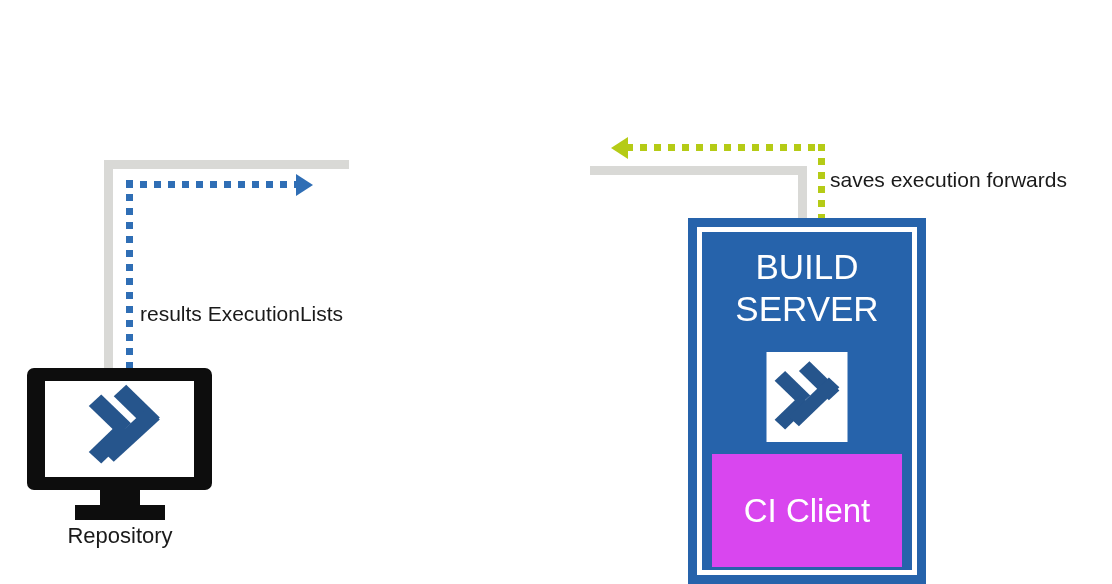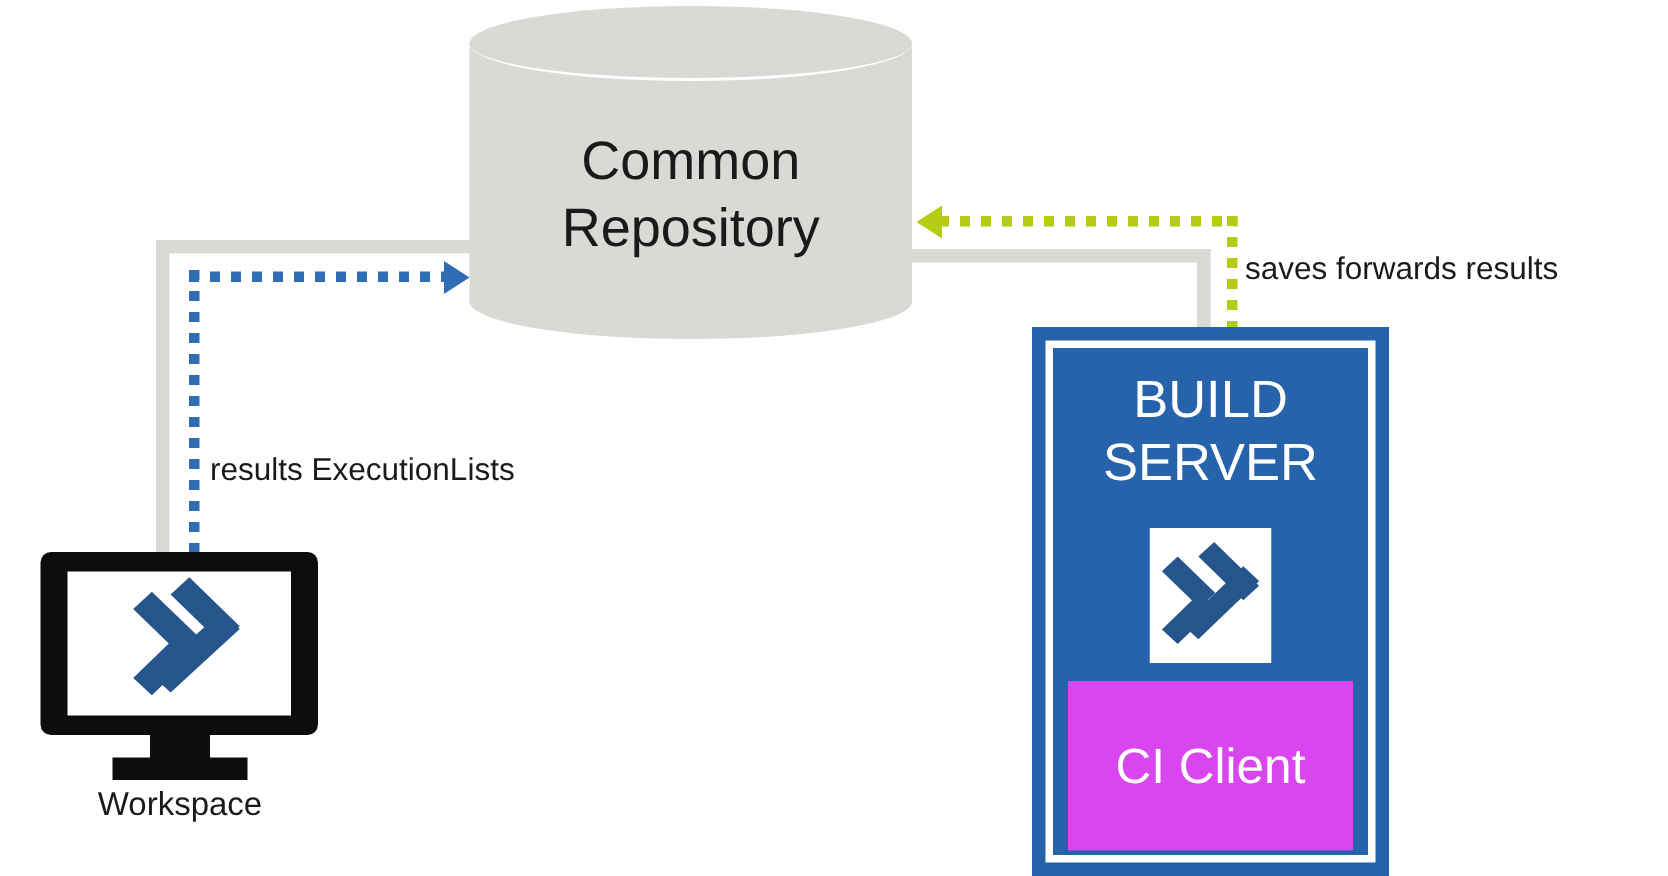--- a/index.html
+++ b/index.html
@@ -251,37 +251,30 @@
 <body>
 
 <div id="canvas">
 
   <div class="gray-pipe" style="left:104px; top:160px; width:9px; height:225px;"></div>
   <div class="gray-pipe" style="left:104px; top:160px; width:245px; height:9px;"></div>
 
   <div class="gray-pipe" style="left:590px; top:166px; width:217px; height:9px;"></div>
   <div class="gray-pipe" style="left:798px; top:166px; width:9px; height:70px;"></div>
 
-  <div id="repo-cylinder">
-    <div id="repo-cyl-body"></div>
-    <div id="repo-cyl-bottom"></div>
-    <div id="repo-cyl-top"></div>
-    <div id="repo-label">Common
-Repository</div>
-  </div>
 
   <div class="dotted-seg dot-v blue-dot-v" style="left:126px; top:180px; height:210px;"></div>
   <div class="dotted-seg dot-h blue-dot-h" style="left:126px; top:181px; width:178px;"></div>
   <div class="arrow-head" id="blue-arrowhead"></div>
   <div class="edge-label" id="label-forwards">results ExecutionLists</div>
 
   <div class="dotted-seg dot-v green-dot-v" style="left:818px; top:144px; height:80px;"></div>
   <div class="dotted-seg dot-h green-dot-h" style="left:626px; top:144px; width:199px;"></div>
   <div class="arrow-head" id="green-arrowhead"></div>
-  <div class="edge-label" id="label-saves">saves forwards results</div>
+  <div class="edge-label" id="label-saves">saves execution forwards</div>
 
   <div id="workspace-node">
     <div id="monitor-base"></div>
     <div id="monitor-neck"></div>
     <div id="monitor-frame">
       <div id="monitor-screen">
         <span>
           <svg class="logo-svg" viewBox="0 0 100 100" preserveAspectRatio="xMidYMid meet" aria-hidden="true">
             <g fill="#26558c">
 
@@ -289,21 +282,21 @@
               <polygon points="49,44 62,56 31,86 18,74"></polygon>
 
               <polygon points="44,16 57,4 92,38 79,50"></polygon>
 
               <polygon points="44,84 31,72 79,28 92,40"></polygon>
             </g>
           </svg>
         </span>
       </div>
     </div>
-    <div id="workspace-label">Workspace</div>
+    <div id="workspace-label">Repository</div>
   </div>
 
   <div id="build-server-node">
     <div id="build-server-inner">
       <div id="build-server-title">BUILD
 SERVER</div>
 
       <div id="build-server-logo-plate">
         <span>
           <svg class="logo-svg" viewBox="0 0 100 100" preserveAspectRatio="xMidYMid meet" aria-hidden="true">

